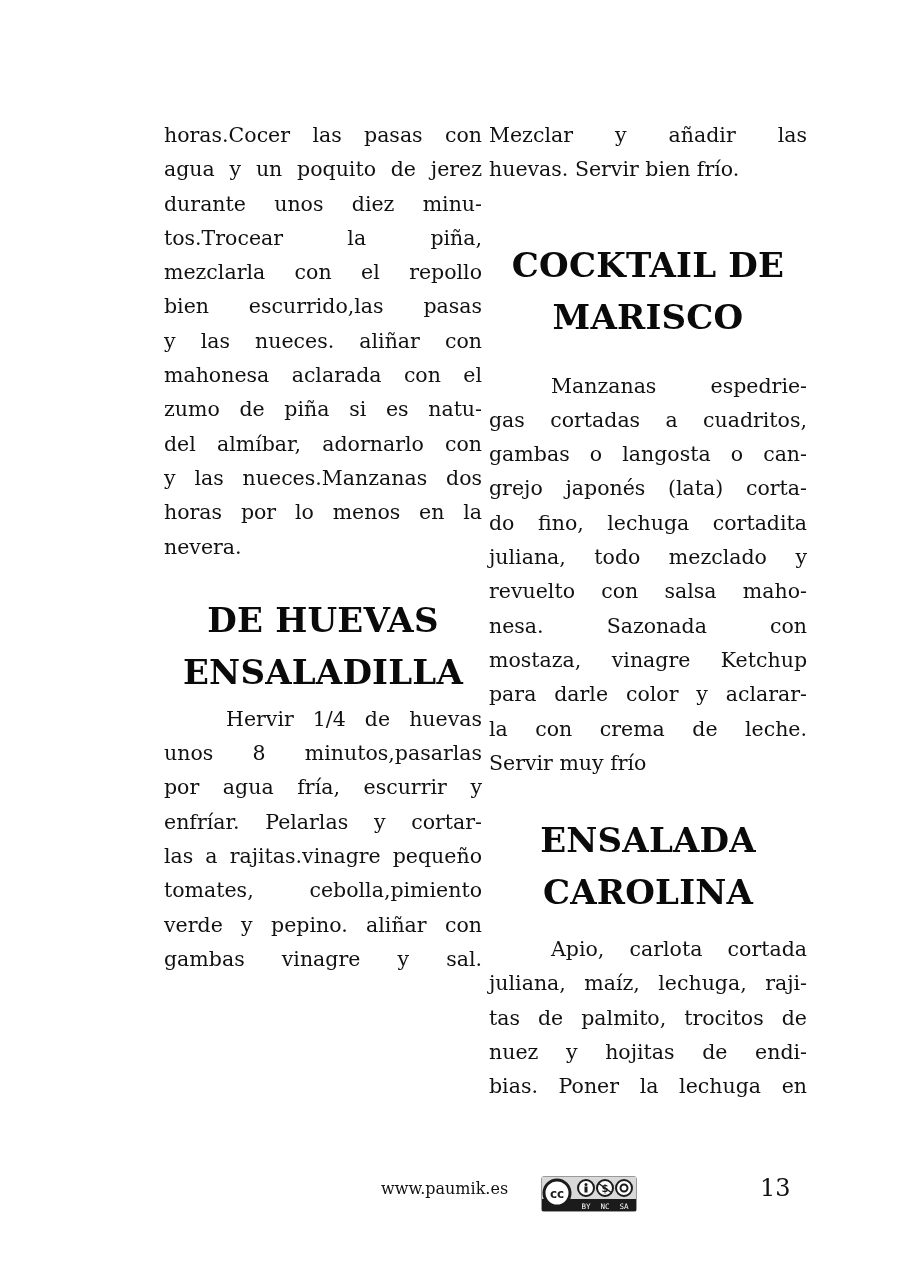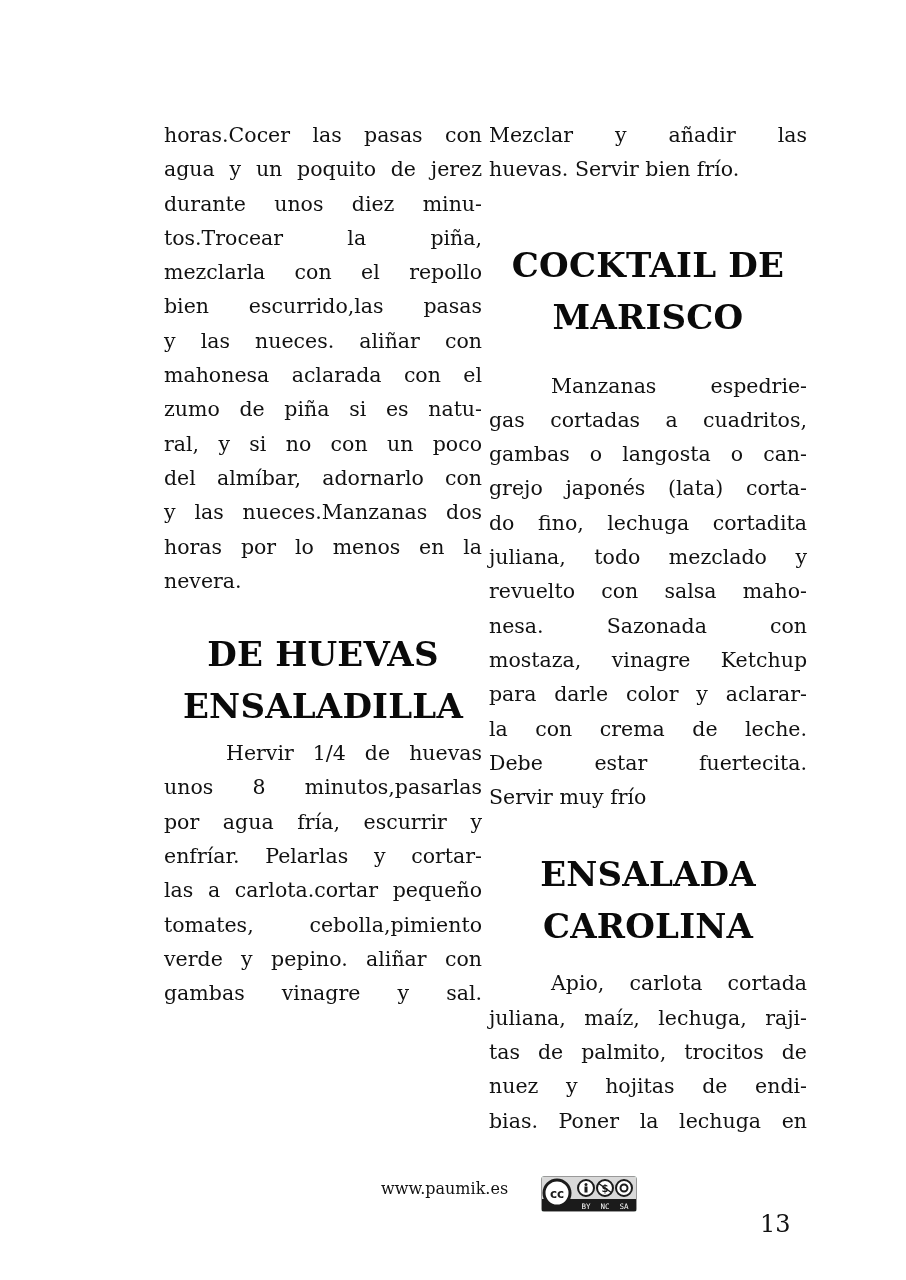--- a/index.html
+++ b/index.html
@@ -11,54 +11,53 @@
   .line.last { text-align-last: left; }
   .line.indent { padding-left: 62px; }
   .heading { font-family: "DejaVu Serif", "Liberation Serif", serif; font-weight: 900; font-size: 34px; line-height: 52px; text-align: center; letter-spacing: 0.2px; color: #0a0a0a; }
   .heading span { display: block; white-space: nowrap; }
   .gap-before-h { height: 30px; }
   .gap-after-h { height: 10px; }
   .footer { position: absolute; top: 1172px; left: 0; width: 906px; height: 44px; }
   .url { position: absolute; left: 381px; top: 7px; font-family: "DejaVu Serif", "Liberation Serif", serif; font-size: 16px; color: #111; }
   .cc { position: absolute; left: 541px; top: 4px; width: 94px; height: 34px; background: #86efac; border-radius: 3px; border: 1px solid #999; }
   .cc svg { display: block; }
-  .pagenum { position: absolute; left: 760px; top: 2px; font-family: "DejaVu Serif", "Liberation Serif", serif; font-size: 24px; color: #111; margin-top: 36px; }
+  .pagenum { position: absolute; left: 760px; top: 2px; font-family: "DejaVu Serif", "Liberation Serif", serif; font-size: 24px; color: #111; }
 </style>
 </head>
 <body>
 
 <div class="col col-left">
   <div>
     <span class="line">horas.Cocer las pasas con</span>
     <span class="line">agua y un poquito de jerez</span>
     <span class="line">durante unos diez minu-</span>
     <span class="line">tos.Trocear la piña,</span>
     <span class="line">mezclarla con el repollo</span>
     <span class="line">bien escurrido,las pasas</span>
     <span class="line">y las nueces. aliñar con</span>
     <span class="line">mahonesa aclarada con el</span>
     <span class="line">zumo de piña si es natu-</span>
-    <span class="line">ral, y si no con un poco</span>
     <span class="line">del almíbar, adornarlo con</span>
     <span class="line">y las nueces.Manzanas dos</span>
     <span class="line">horas por lo menos en la</span>
     <span class="line last">nevera.</span>
   </div>
   <div class="gap-before-h"></div>
   <h2 class="heading" style="margin:0;">
     <span>DE HUEVAS</span>
     <span>ENSALADILLA</span>
   </h2>
   <div class="gap-after-h" style="height:4px;"></div>
   <div>
     <span class="line indent">Hervir 1/4 de huevas</span>
     <span class="line">unos 8 minutos,pasarlas</span>
     <span class="line">por agua fría, escurrir y</span>
     <span class="line">enfríar. Pelarlas y cortar-</span>
-    <span class="line">las a carlota.cortar pequeño</span>
+    <span class="line">las a rajitas.vinagre pequeño</span>
     <span class="line">tomates, cebolla,pimiento</span>
     <span class="line">verde y pepino. aliñar con</span>
     <span class="line">gambas vinagre y sal.</span>
   </div>
 </div>
 
 <div class="col col-right">
   <div>
     <span class="line">Mezclar y añadir las</span>
     <span class="line last">huevas. Servir bien frío.</span>
@@ -74,21 +73,20 @@
     <span class="line">gas cortadas a cuadritos,</span>
     <span class="line">gambas o langosta o can-</span>
     <span class="line">grejo japonés (lata) corta-</span>
     <span class="line">do fino, lechuga cortadita</span>
     <span class="line">juliana, todo mezclado y</span>
     <span class="line">revuelto con salsa maho-</span>
     <span class="line">nesa. Sazonada con</span>
     <span class="line">mostaza, vinagre Ketchup</span>
     <span class="line">para darle color y aclarar-</span>
     <span class="line">la con crema de leche.</span>
-    <span class="line">Debe estar fuertecita.</span>
     <span class="line last">Servir muy frío</span>
   </div>
   <div class="gap-before-h" style="height:34px;"></div>
   <h2 class="heading" style="margin:0;">
     <span>ENSALADA</span>
     <span>CAROLINA</span>
   </h2>
   <div class="gap-after-h" style="height:14px;"></div>
   <div>
     <span class="line indent">Apio, carlota cortada</span>

